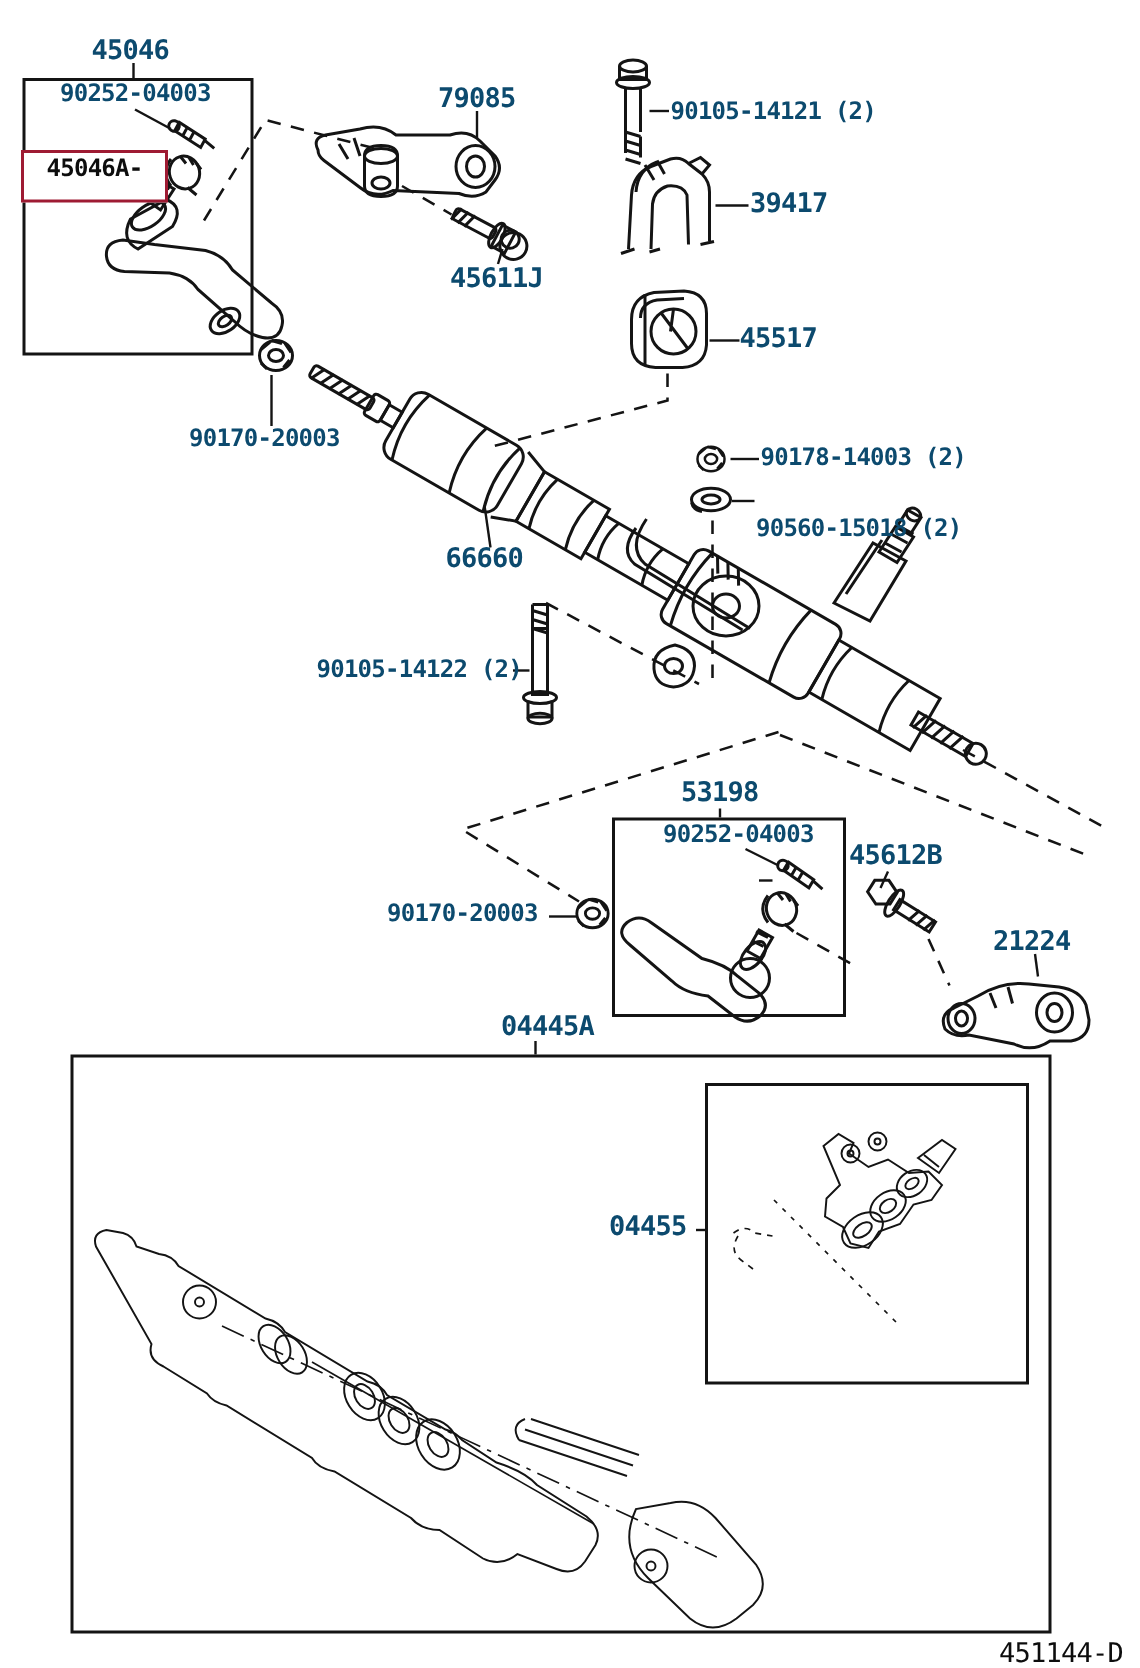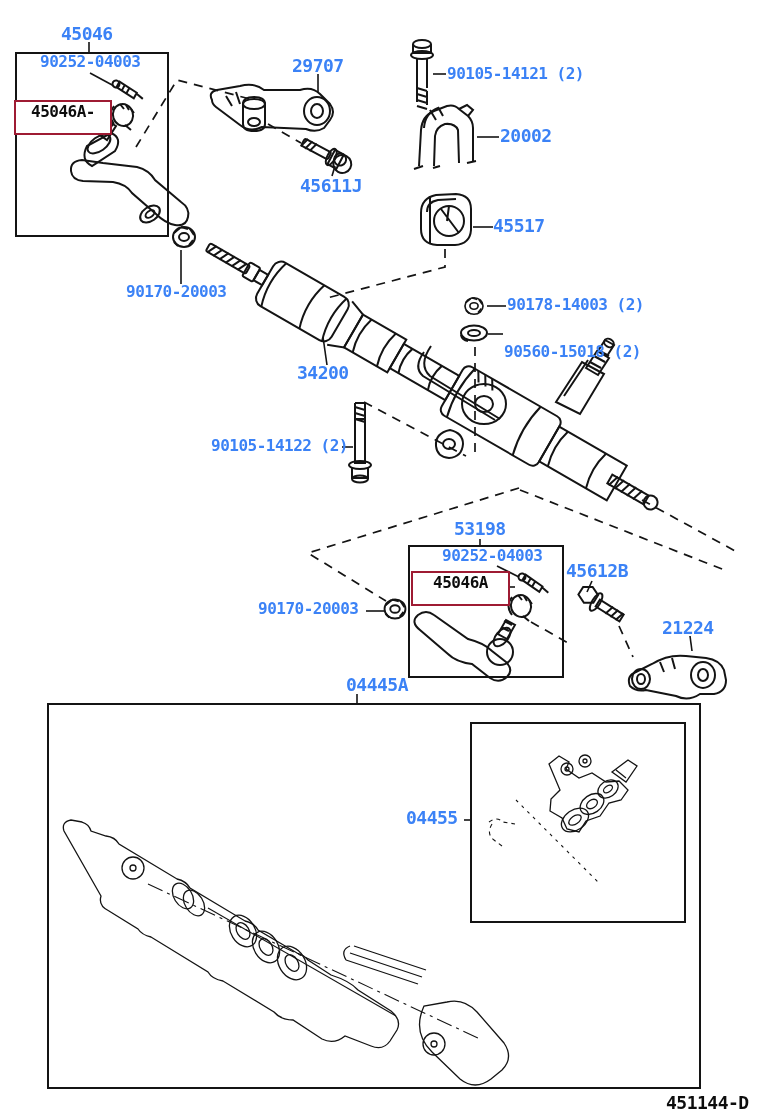--- a/index.html
+++ b/index.html
@@ -1,26 +1,26 @@
 <!DOCTYPE html>
 <html><head>
 <meta charset="utf-8">
 <style>
   html,body{margin:0;padding:0;background:#ffffff}
   .stage{position:relative;width:760px;height:1112px;background:#fff;overflow:hidden;
          font-family:"DejaVu Sans Mono","Liberation Mono",monospace;color:#0d0d0d}
   .lbl{position:absolute;font-weight:bold;font-size:16px;line-height:1;
-       letter-spacing:-0.5px;white-space:pre;color:#3b82f6}
+       letter-spacing:-0.5px;white-space:pre;color:#0c4a6e}
   .lbl.big{font-size:18px}
   .gbox{position:absolute;border:2px solid #141414;background:transparent}
   .hl{position:absolute;border:2px solid #ef4444;background:#fff;
       display:flex;justify-content:center;
       font-weight:bold;font-size:16px;letter-spacing:-0.5px;color:#0d0d0d}
   svg.art{position:absolute;left:0;top:0}
-  .code{position:absolute;font-weight:bold;font-size:18px;letter-spacing:-0.5px}
+  .code{position:absolute;font-weight:normal;font-size:18px;letter-spacing:-0.5px}
 </style>
 </head>
 <body>
 
 <div class="stage">
 
   <div class="gbox" style="left:15px;top:52px;width:150px;height:181px"></div>
   <div class="gbox" style="left:408px;top:545px;width:152px;height:129px"></div>
   <div class="gbox" style="left:47px;top:703px;width:650px;height:382px"></div>
   <div class="gbox" style="left:470px;top:722px;width:212px;height:197px"></div>
@@ -245,38 +245,35 @@
     </g>
   </svg>
 
   <div class="lbl big" style="left:61px;top:25px">45046</div>
   <div class="lbl" style="left:40px;top:54px">90252-04003</div>
 
   <div class="hl" style="left:14px;top:100px;width:94px;height:31px;border-color:#9E1B33">
     <span>45046A-</span>
   </div>
 
-  <div class="lbl big" style="left:292px;top:57px">29707</div>
+  <div class="lbl big" style="left:292px;top:57px">79085</div>
   <div class="lbl big" style="left:300px;top:177px">45611J</div>
   <div class="lbl" style="left:447px;top:66px">90105-14121 (2)</div>
-  <div class="lbl big" style="left:500px;top:127px">20002</div>
+  <div class="lbl big" style="left:500px;top:127px">39417</div>
   <div class="lbl big" style="left:493px;top:217px">45517</div>
   <div class="lbl" style="left:126px;top:284px">90170-20003</div>
-  <div class="lbl big" style="left:297px;top:364px">34200</div>
+  <div class="lbl big" style="left:297px;top:364px">66660</div>
   <div class="lbl" style="left:507px;top:297px">90178-14003 (2)</div>
   <div class="lbl" style="left:504px;top:344px">90560-15018 (2)</div>
   <div class="lbl" style="left:211px;top:438px">90105-14122 (2)</div>
 
   <div class="lbl big" style="left:454px;top:520px">53198</div>
   <div class="lbl" style="left:442px;top:548px">90252-04003</div>
 
-  <div class="hl" style="left:411px;top:571px;width:95px;height:31px;border-color:#9E1B33">
-    <span>45046A</span>
-  </div>
 
   <div class="lbl" style="left:258px;top:601px">90170-20003</div>
   <div class="lbl big" style="left:566px;top:562px">45612B</div>
   <div class="lbl big" style="left:662px;top:619px">21224</div>
-  <div class="lbl big" style="left:346px;top:676px">04445A</div>
+  <div class="lbl big" style="left:334px;top:676px">04445A</div>
   <div class="lbl big" style="left:406px;top:809px">04455</div>
 
   <div class="code" style="left:666px;top:1092px">451144-D</div>
 </div>
 
 </body></html>

